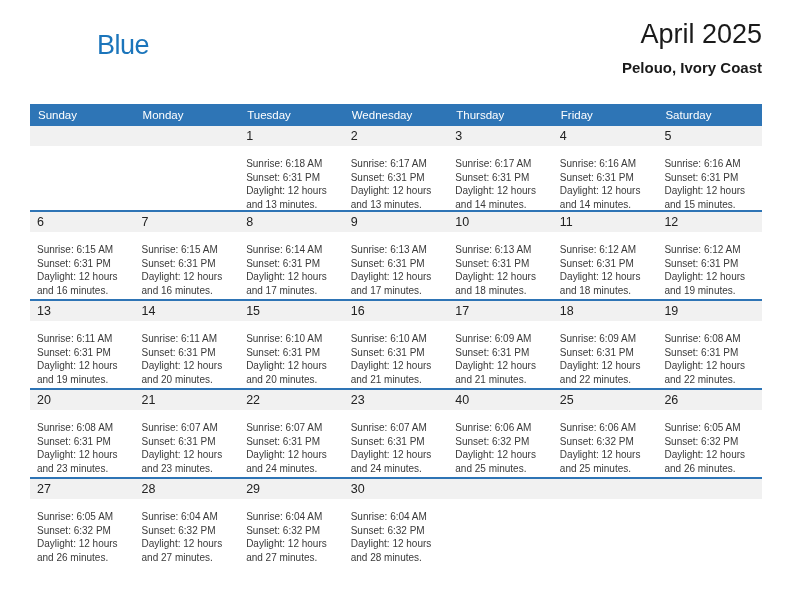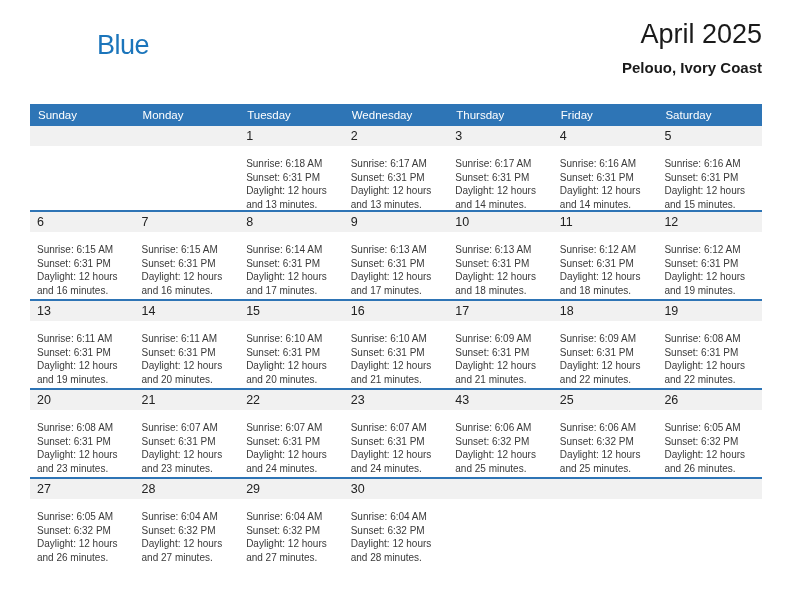--- a/index.html
+++ b/index.html
@@ -276,21 +276,21 @@
           <div class="cell">
             <div class="day-num">23</div>
             <div class="day-details">
               <div>Sunrise: 6:07 AM</div>
               <div>Sunset: 6:31 PM</div>
               <div>Daylight: 12 hours</div>
               <div>and 24 minutes.</div>
             </div>
           </div>
           <div class="cell">
-            <div class="day-num">43</div>
+            <div class="day-num">40</div>
             <div class="day-details">
               <div>Sunrise: 6:06 AM</div>
               <div>Sunset: 6:32 PM</div>
               <div>Daylight: 12 hours</div>
               <div>and 25 minutes.</div>
             </div>
           </div>
           <div class="cell">
             <div class="day-num">25</div>
             <div class="day-details">

